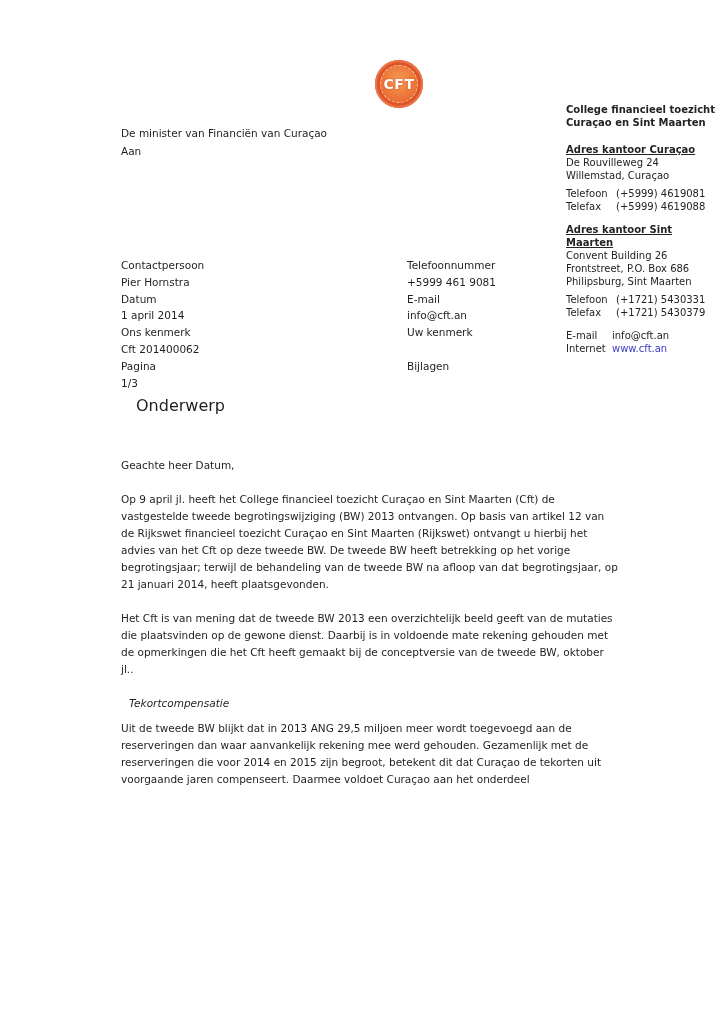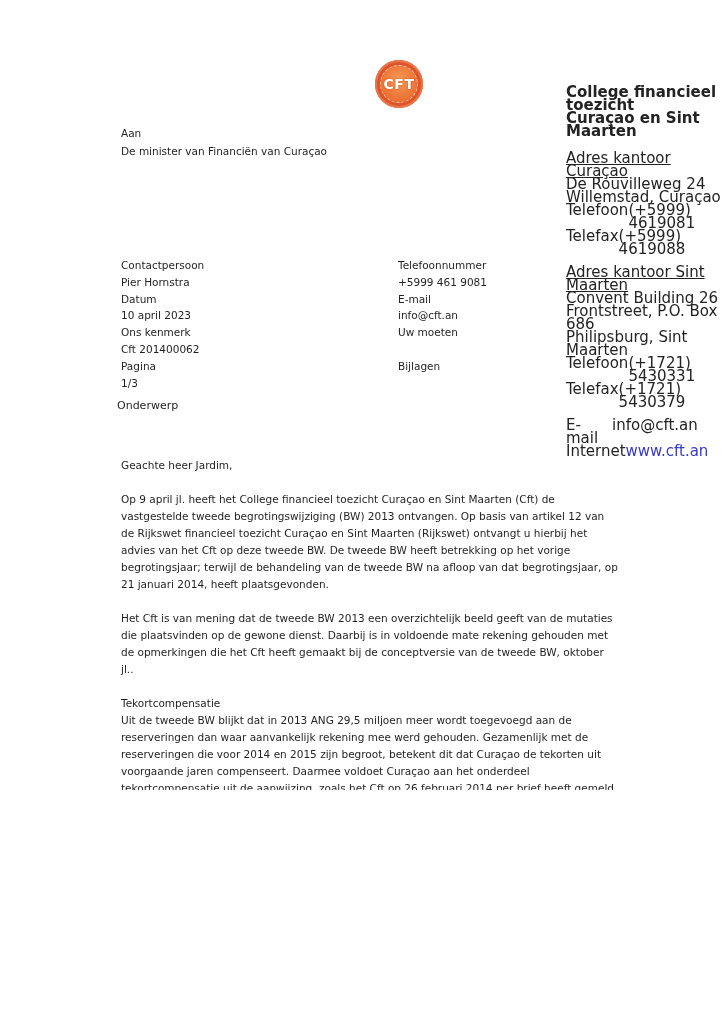--- a/index.html
+++ b/index.html
@@ -48,29 +48,29 @@
     font-weight: bold;
     font-size: 14px;
     letter-spacing: 0.5px;
     text-shadow: 0 0 2px rgba(180,60,20,0.8);
   }
 
   
   .sidebar {
     position: absolute;
     left: 566px;
-    top: 86px;
+    top: 103px;
     width: 155px;
-    font-size: 15px;
+    font-size: 10px;
     line-height: 13px;
     color: #232323;
   }
   .org-title { font-weight: bold; margin-bottom: 14px; }
-  .office-heading { text-decoration: underline; }
-  .phone-group { }
+  .office-heading { text-decoration: underline; font-weight: bold; }
+  .phone-group { margin-top: 5px; }
   .office { margin-bottom: 10px; }
   .contact-row { display: flex; }
   .contact-row .lbl { flex: 0 0 50px; }
   .contact-row .lbl2 { flex: 0 0 46px; }
   .online { margin-top: 6px; }
   .link {
     color: #3a3ac0;
     cursor: pointer;
   }
 
@@ -90,38 +90,38 @@
     top: 257px;
     width: 420px;
     font-size: 10.5px;
   }
   .meta-col { position: absolute; top: 0; }
   .meta-col .line { height: 16.8px; line-height: 16.8px; white-space: nowrap; }
 
   
   .subject {
     position: absolute;
-    left: 117px;
+    left: 136px;
     top: 397px;
-    font-size: 11px;
+    font-size: 16px;
     line-height: 17px;
   }
 
   
   .letter-body {
     position: absolute;
     left: 121px;
     top: 457px;
     width: 497px;
     font-size: 10.5px;
     line-height: 17px;
   }
   .letter-body p { margin: 0 0 17px 0; }
   .letter-body .heading { font-weight: bold; margin: 0; }
-  .letter-body .heading-italic { font-weight: normal; margin: 0; }
+  .letter-body .heading-italic { font-style: italic; font-weight: normal; margin: 8px; }
   .letter-body .tight { margin: 0; }
 </style>
 </head>
 <body>
 
 <div class="page">
 
   <div class="logo">
     <div class="logo-inner">
       <span class="logo-text">CFT</span>
@@ -173,53 +173,53 @@
         <span>info@cft.an</span>
       </div>
       <div class="contact-row">
         <span class="lbl2">Internet</span>
         <a class="link">www.cft.an</a>
       </div>
     </div>
   </div>
 
   <div class="recipient">
+    <div>De minister van Financiën van Curaçao</div>
     <div>Aan</div>
-    <div>De minister van Financiën van Curaçao</div>
   </div>
 
   <div class="meta">
     <div class="meta-col" style="left:0;">
       <div class="line">Contactpersoon</div>
       <div class="line">Pier Hornstra</div>
       <div class="line">Datum</div>
-      <div class="line">10 april 2023</div>
+      <div class="line">1 april 2014</div>
       <div class="line">Ons kenmerk</div>
       <div class="line">Cft 201400062</div>
       <div class="line">Pagina</div>
       <div class="line">1/3</div>
     </div>
-    <div class="meta-col" style="left:277px;">
+    <div class="meta-col" style="left:286px;">
       <div class="line">Telefoonnummer</div>
       <div class="line">+5999 461 9081</div>
       <div class="line">E-mail</div>
       <div class="line">info@cft.an</div>
-      <div class="line">Uw moeten</div>
+      <div class="line">Uw kenmerk</div>
       <div class="line"></div>
       <div class="line">Bijlagen</div>
       <div class="line"></div>
     </div>
   </div>
 
   <div class="subject">
     <div>Onderwerp</div>
   </div>
 
   <div class="letter-body">
-    <p class="salutation">Geachte heer Jardim,</p>
+    <p class="salutation">Geachte heer Datum,</p>
     <p>Op 9 april jl. heeft het College financieel toezicht Curaçao en Sint Maarten (Cft) de vastgestelde tweede begrotingswijziging (BW) 2013 ontvangen. Op basis van artikel 12 van de Rijkswet financieel toezicht Curaçao en Sint Maarten (Rijkswet) ontvangt u hierbij het advies van het Cft op deze tweede BW. De tweede BW heeft betrekking op het vorige begrotingsjaar; terwijl de behandeling van de tweede BW na afloop van dat begrotingsjaar, op 21 januari 2014, heeft plaatsgevonden.</p>
     <p class="tight">Het Cft is van mening dat de tweede BW 2013 een overzichtelijk beeld geeft van de mutaties die plaatsvinden op de gewone dienst. Daarbij is in voldoende mate rekening gehouden met de opmerkingen die het Cft heeft gemaakt bij de conceptversie van de tweede BW, oktober jl..</p>
     <p class="tight" style="margin:0 0 17px 0;"></p>
     <div class="heading-italic">Tekortcompensatie</div>
     <p class="tight">Uit de tweede BW blijkt dat in 2013 ANG 29,5 miljoen meer wordt toegevoegd aan de reserveringen dan waar aanvankelijk rekening mee werd gehouden. Gezamenlijk met de reserveringen die voor 2014 en 2015 zijn begroot, betekent dit dat Curaçao de tekorten uit voorgaande jaren compenseert. Daarmee voldoet Curaçao aan het onderdeel tekortcompensatie uit de aanwijzing, zoals het Cft op 26 februari 2014 per brief heeft gemeld aan de Rijksministerraad. Voor de volledigheid merkt het Cft op dat de overschotten zoals begroot ook dienen te worden gerealiseerd en uiteindelijk moeten blijken uit de kwartaalrapportages en jaarrekeningen over die dienstjaren.</p>
   </div>
 
 </div>
 
 </body></html>

